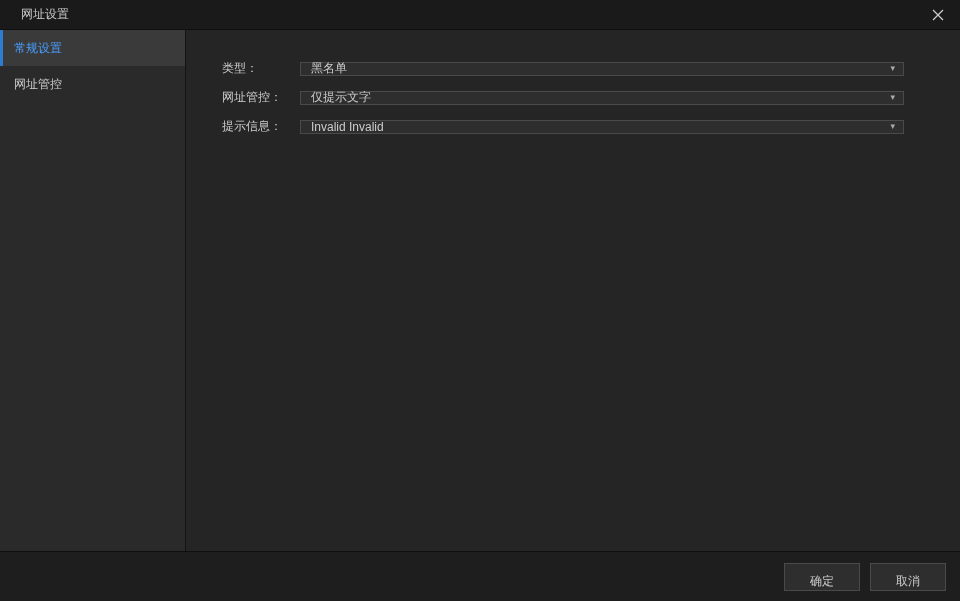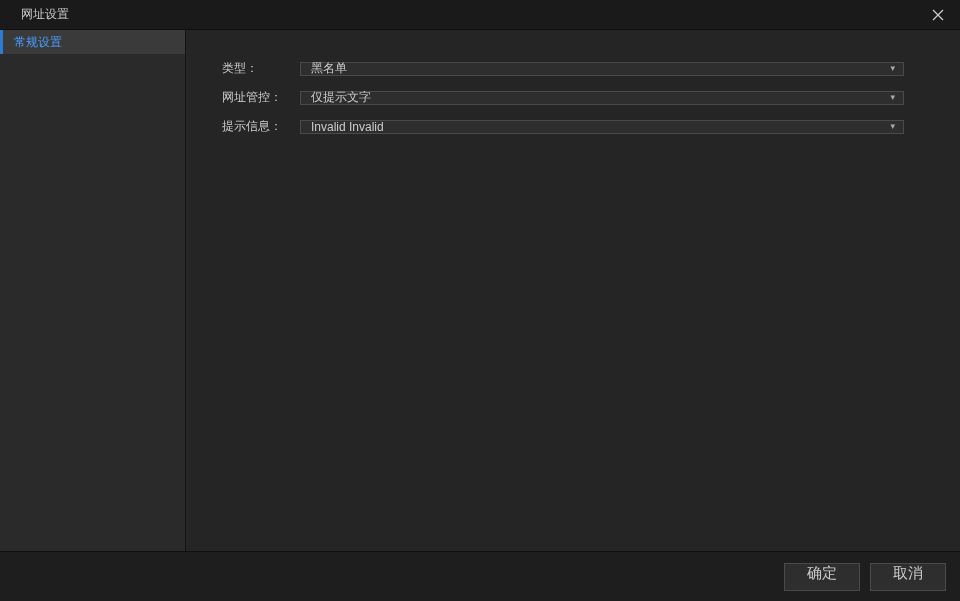--- a/index.html
+++ b/index.html
@@ -47,21 +47,21 @@
     .body-area {
       display: flex;
       height: 521px;
     }
     .sidebar {
       width: 186px;
       background: #2a2a2a;
       border-right: 1px solid #141414;
     }
     .sidebar-item {
-      height: 24px;
+      height: 36px;
       display: flex;
       align-items: center;
       padding-left: 14px;
       color: #cccccc;
       font-size: 12px;
       cursor: pointer;
       position: relative;
     }
     .sidebar-item.active {
       background: #3a3a3a;
@@ -124,23 +124,23 @@
       justify-content: flex-end;
       padding-right: 14px;
       gap: 10px;
     }
     .btn {
       width: 76px;
       height: 28px;
       background: #2e2e2e;
       border: 1px solid #4a4a4a;
       color: #cccccc;
-      font-size: 15px;
-      display: flex;
-      align-items: flex-start;
+      font-size: 12px;
+      display: flex;
+      align-items: flex-end;
       justify-content: center;
       cursor: pointer;
     }
   </style>
 </head>
 <body>
 
 <div class="titlebar">
   <span class="titlebar-title">网址设置</span>
   <div class="close-btn">
@@ -149,20 +149,23 @@
       <line x1="11" y1="1" x2="1" y2="11" stroke="currentColor" stroke-width="1.2"></line>
     </svg>
   </div>
 </div>
 
 <div class="body-area">
   <div class="sidebar">
     <div class="sidebar-item active">
       <span class="sidebar-label">常规设置</span>
     </div>
+    <div class="sidebar-item">
+      <span class="sidebar-label">网址管控</span>
+    </div>
   </div>
 
   <div class="content">
 
     <div class="form-row">
       <div class="form-label">类型：</div>
       <div class="select-box">
         <span>黑名单</span>
         <span class="chevron">▾</span>
       </div>

